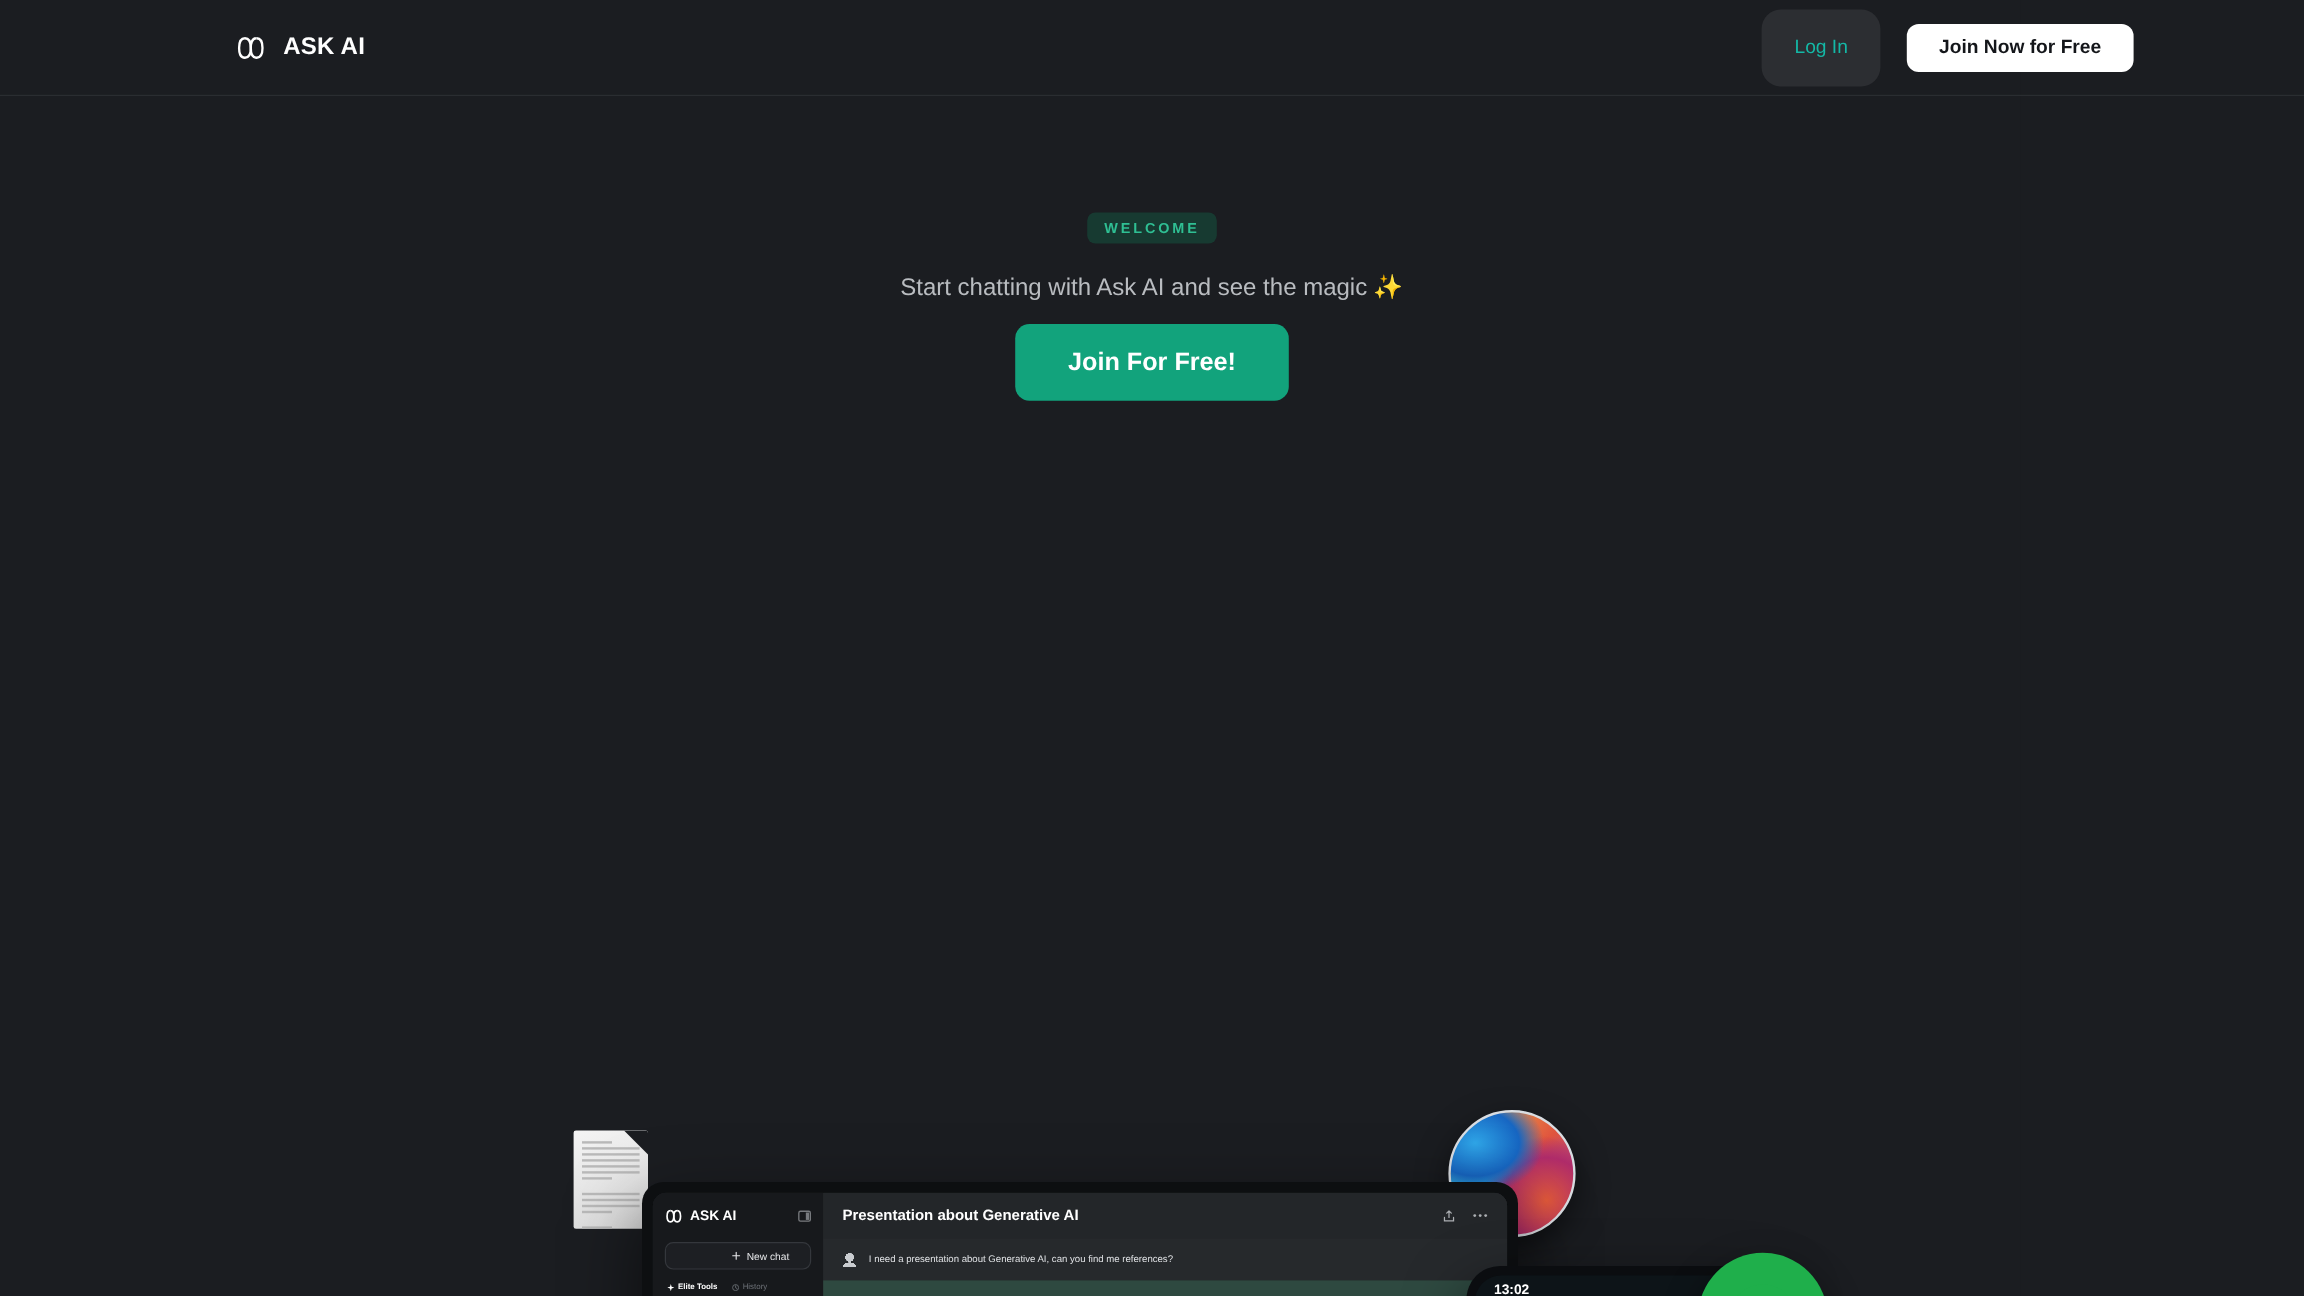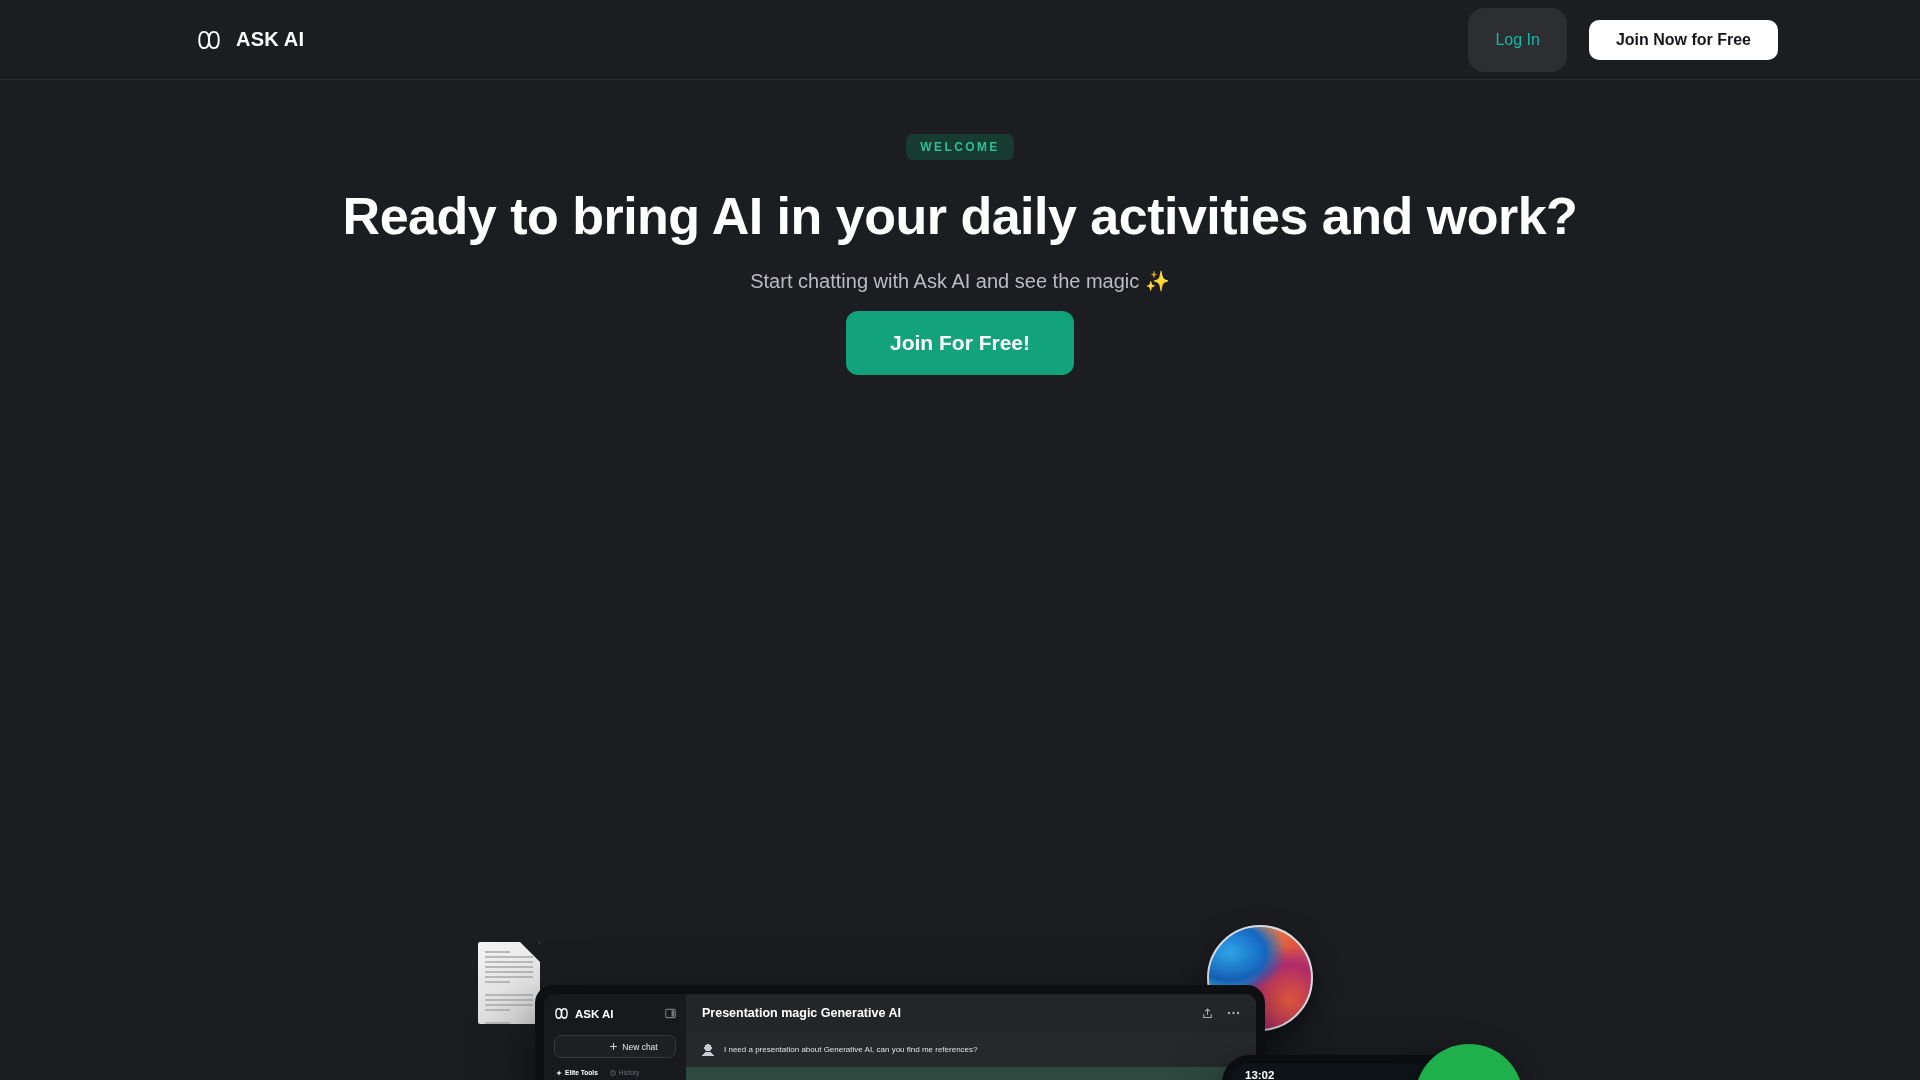--- a/index.html
+++ b/index.html
@@ -27,21 +27,21 @@
     padding: 23px 27px; font-size: 16px; font-family: inherit; cursor: pointer;
   }
   .btn-join {
     background: #ffffff; color: #14161a; border: none; border-radius: 10px;
     padding: 11px 27px; font-size: 16px; font-weight: bold; font-family: inherit; cursor: pointer;
   }
 
   
   .hero { position: absolute; top: 80px; left: 0; width: 1920px; text-align: center; }
   .welcome-badge {
-    display: inline-block; margin-top: 54px;
+    display: inline-block; margin-top: 97px;
     background: #173a31; color: #2fbf93;
     font-size: 12px; font-weight: bold; letter-spacing: 2.4px;
     padding: 6px 14px; border-radius: 7px;
   }
   .hero-title {
     margin-top: 28px; color: #ffffff; font-size: 52px; font-weight: bold;
     letter-spacing: -0.5px; line-height: 1.1;
   }
   .hero-sub { margin-top: 24px; color: #b9bcc0; font-size: 20px; }
   .hero-sub .sparkle { color: #e8c84a; }
@@ -163,21 +163,20 @@
       <span class="brand-name">ASK AI</span>
     </div>
     <div class="hdr-actions">
       <button class="btn-login">Log In</button>
       <button class="btn-join">Join Now for Free</button>
     </div>
   </div>
 
   <div class="hero">
     <div class="welcome-badge">WELCOME</div>
-    <h1 class="hero-title">Ready to bring AI in your daily activities and work?</h1>
     <p class="hero-sub">
       <span>Start chatting with Ask AI and see the magic</span>
       <span class="sparkle">✨</span>
     </p>
     <button class="btn-cta">Join For Free!</button>
   </div>
 
   <div class="stage">
 
     <div class="doc-page">
@@ -241,21 +240,21 @@
                 <path d="M6 3v3.2l2 1.2" stroke="#6e7278" stroke-width="1.4" fill="none" stroke-linecap="round"></path>
               </svg>
               <span>History</span>
             </div>
           </div>
 
         </div>
 
         <div class="app-main">
           <div class="chat-head">
-            <div class="chat-title">Presentation magic Generative AI</div>
+            <div class="chat-title">Presentation about Generative AI</div>
             <div class="chat-head-actions">
               <svg width="11" height="11" viewBox="0 0 16 16">
                 <path d="M8 1.5v8M8 1.5L5.2 4.3M8 1.5l2.8 2.8M2.5 9.5v4.2h11V9.5" fill="none" stroke="#cfd2d6" stroke-width="1.5" stroke-linecap="round"></path>
               </svg>
               <svg width="13" height="4" viewBox="0 0 20 6">
                 <circle cx="3" cy="3" r="1.8" fill="#cfd2d6"></circle>
                   <circle cx="10" cy="3" r="1.8" fill="#cfd2d6"></circle>
                   <circle cx="17" cy="3" r="1.8" fill="#cfd2d6"></circle>
               </svg>
             </div>

